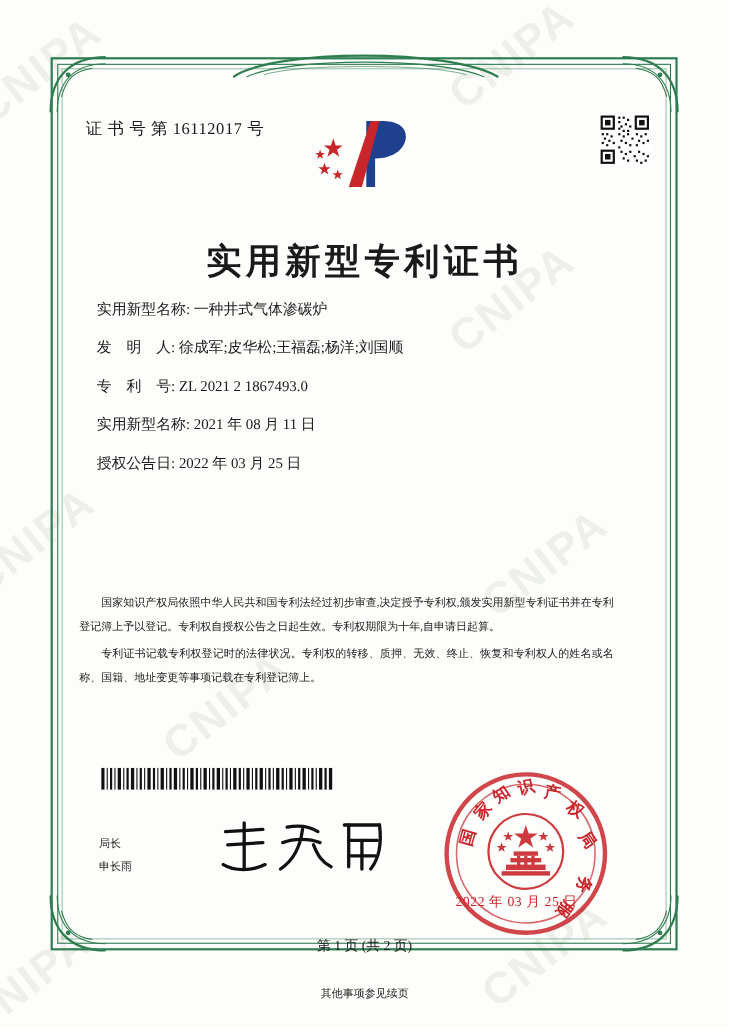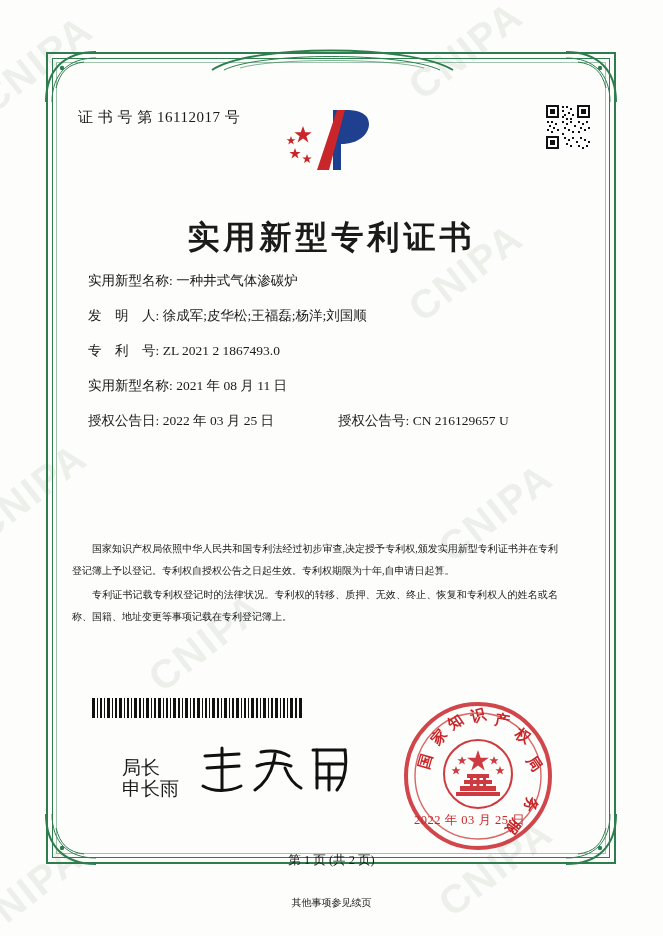--- a/index.html
+++ b/index.html
@@ -182,23 +182,22 @@
     top: 698px;
     width: 212px;
     height: 20px;
   }
 
   
   .sig-label {
     position: absolute;
     left: 90px;
     top: 757px;
-    font-size: 19px;
+    font-size: 10px;
     line-height: 21px;
-    margin-left: 32px;
   }
   .signature {
     position: absolute;
     left: 195px;
     top: 742px;
     width: 165px;
     height: 56px;
   }
 
   
@@ -390,24 +389,20 @@
     </div>
     <div class="row">
       <span class="lbl">实用新型名称:</span>
       <span class="val">2021 年 08 月 11 日</span>
     </div>
     <div class="row-2col">
       <div class="left">
         <span class="lbl">授权公告日:</span>
         <span class="val">2022 年 03 月 25 日</span>
       </div>
-      <div class="right">
-        <span class="lbl">授权公告号:</span>
-        <span class="val">CN 216129657 U</span>
-      </div>
     </div>
   </div>
 
   <div class="paras">
     <p>国家知识产权局依照中华人民共和国专利法经过初步审查,决定授予专利权,颁发实用新型专利证书并在专利登记簿上予以登记。专利权自授权公告之日起生效。专利权期限为十年,自申请日起算。</p>
     <p>专利证书记载专利权登记时的法律状况。专利权的转移、质押、无效、终止、恢复和专利权人的姓名或名称、国籍、地址变更等事项记载在专利登记簿上。</p>
   </div>
 
   <div class="barcode">
     <svg width="212" height="20" viewBox="0 0 212 20" preserveAspectRatio="none">

